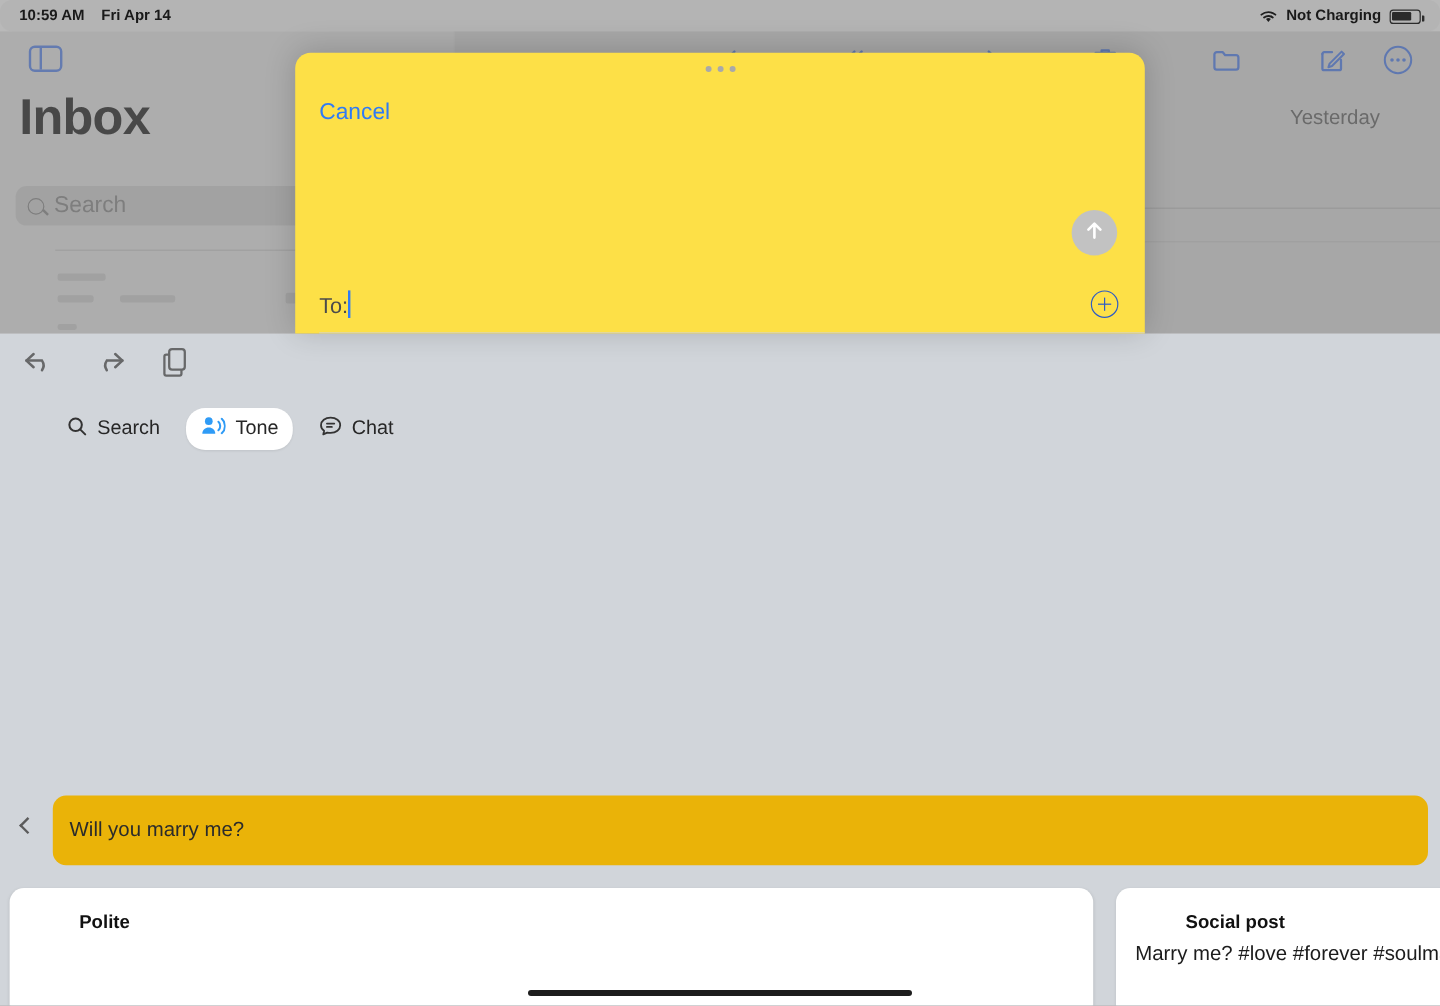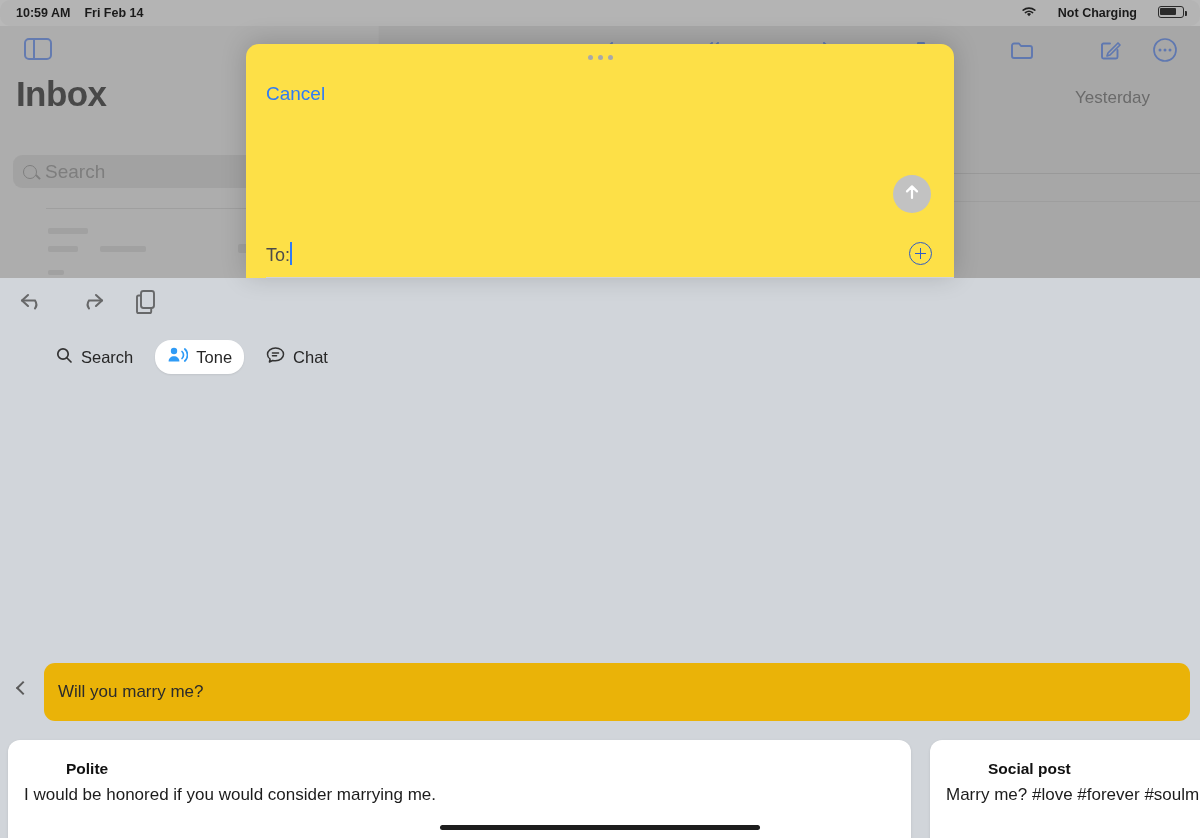--- a/index.html
+++ b/index.html
@@ -12,35 +12,35 @@
   .screen { position:relative; width:1200px; height:838px; overflow:hidden; background:#b9b9b9; }
 
   
   .statusbar {
     position:absolute; top:0; left:0; width:1200px; height:26px;
     display:flex; align-items:center; justify-content:space-between;
     padding:0 16px; background:#b4b4b4;
     font-size:12.5px; font-weight:bold; color:#1a1a1a;border-radius:10px;
   }
   .sb-left { display:flex; gap:14px; align-items:center; }
-  .sb-right { display:flex; gap:21px; align-items:flex-start; font-weight:600; }
+  .sb-right { display:flex; gap:7px; align-items:flex-end; font-weight:600; }
   .wifi-ico { width:16px; height:12px; display:inline-block; position:relative; }
   .batt { width:26px; height:12px; border:1.4px solid #2b2b2b; border-radius:3px; position:relative; display:inline-block; }
   .batt::after { content:""; position:absolute; right:-4px; top:3.5px; width:2px; height:5px; background:#2b2b2b; border-radius:0 1px 1px 0; }
   .batt-fill { position:absolute; left:1.3px; top:1.3px; height:6.6px; width:16px; background:#2b2b2b; border-radius:1px; }
 
   
   .mailapp { position:absolute; top:26px; left:0; width:1200px; height:252px; overflow:hidden; }
   .mail-dim { position:absolute; inset:0; background:rgba(150,150,150,0.40); z-index:40; pointer-events:none; }
 
   .sidebar-pane { position:absolute; top:0; left:0; width:378px; height:252px; background:#bdbdbd; }
   .sidebar-icon { position:absolute; top:12px; left:24px; width:28px; height:22px;
      border:2px solid #2f5cc4; border-radius:5px; opacity:.85; }
   .sidebar-icon::before { content:""; position:absolute; left:7px; top:0; bottom:0; width:2px; background:#2f5cc4; }
-  .inbox-title { position:absolute; top:48px; left:16px; font-size:35px; font-weight:bold; color:#141414; letter-spacing:-0.6px; }
+  .inbox-title { position:absolute; top:48px; left:16px; font-size:42px; font-weight:bold; color:#141414; letter-spacing:-0.6px; }
   .search-pill { position:absolute; top:129px; left:13px; width:350px; height:33px; border-radius:9px; background:rgba(165,165,165,.75); display:flex; align-items:center; padding:0 10px; gap:8px; }
   .search-pill .mag { width:14px; height:14px; border:1.8px solid #6e6e6e; border-radius:50%; position:relative; }
   .search-pill .mag::after { content:""; position:absolute; width:6px; height:1.8px; background:#6e6e6e; transform:rotate(45deg); right:-5px; bottom:0px; }
   .search-pill-txt { font-size:19px; color:#6e6e6e; }
   .list-sep { position:absolute; left:46px; right:0; top:182px; height:1px; background:rgba(120,120,120,.35); }
   .ghost-line { position:absolute; background:rgba(130,130,130,.35); border-radius:2px; }
 
   .detail-pane { position:absolute; top:0; left:379px; width:821px; height:252px; background:#b3b3b3; }
   .det-toolbar { position:absolute; top:8px; left:0; width:821px; height:36px; display:flex; align-items:center; }
   .tb-ico { color:#2f5cc4; opacity:.9; }
@@ -96,21 +96,21 @@
   .home-ind { position:absolute; bottom:8px; left:50%; transform:translateX(-50%); width:320px; height:5px; border-radius:3px; background:#1d1d1d; }
 </style>
 </head>
 <body>
 
 <div class="screen">
 
   <div class="statusbar">
     <div class="sb-left">
       <span>10:59 AM</span>
-      <span>Fri Feb 14</span>
+      <span>Fri Apr 14</span>
     </div>
     <div class="sb-right">
       <span class="wifi-ico">
         <svg width="16" height="12" viewBox="0 0 16 12">
             <path d="M8 10.3l2-2.4a3 3 0 0 0-4 0z" fill="#1f1f1f"></path>
             <path d="M2.2 4.2A9 9 0 0 1 13.8 4.2" stroke="#1f1f1f" stroke-width="1.6" fill="none" stroke-linecap="round"></path>
             <path d="M4.4 6.6A6 6 0 0 1 11.6 6.6" stroke="#1f1f1f" stroke-width="1.6" fill="none" stroke-linecap="round"></path>
           </svg>
       </span>
       <span>Not Charging</span>
@@ -278,21 +278,20 @@
       <span class="back-chev"></span>
       <div class="prompt-box">
         <span class="prompt-text">Will you marry me?</span>
       </div>
     </div>
 
     <div class="cards">
 
       <div class="card card-1">
         <div class="card-title">Polite</div>
-        <div class="card-body">I would be honored if you would consider marrying me.</div>
 
       </div>
 
       <div class="card card-2">
         <div class="card-title">Social post</div>
         <div class="card-body">Marry me? #love #forever #soulmate</div>
 
       </div>
 
     </div>

